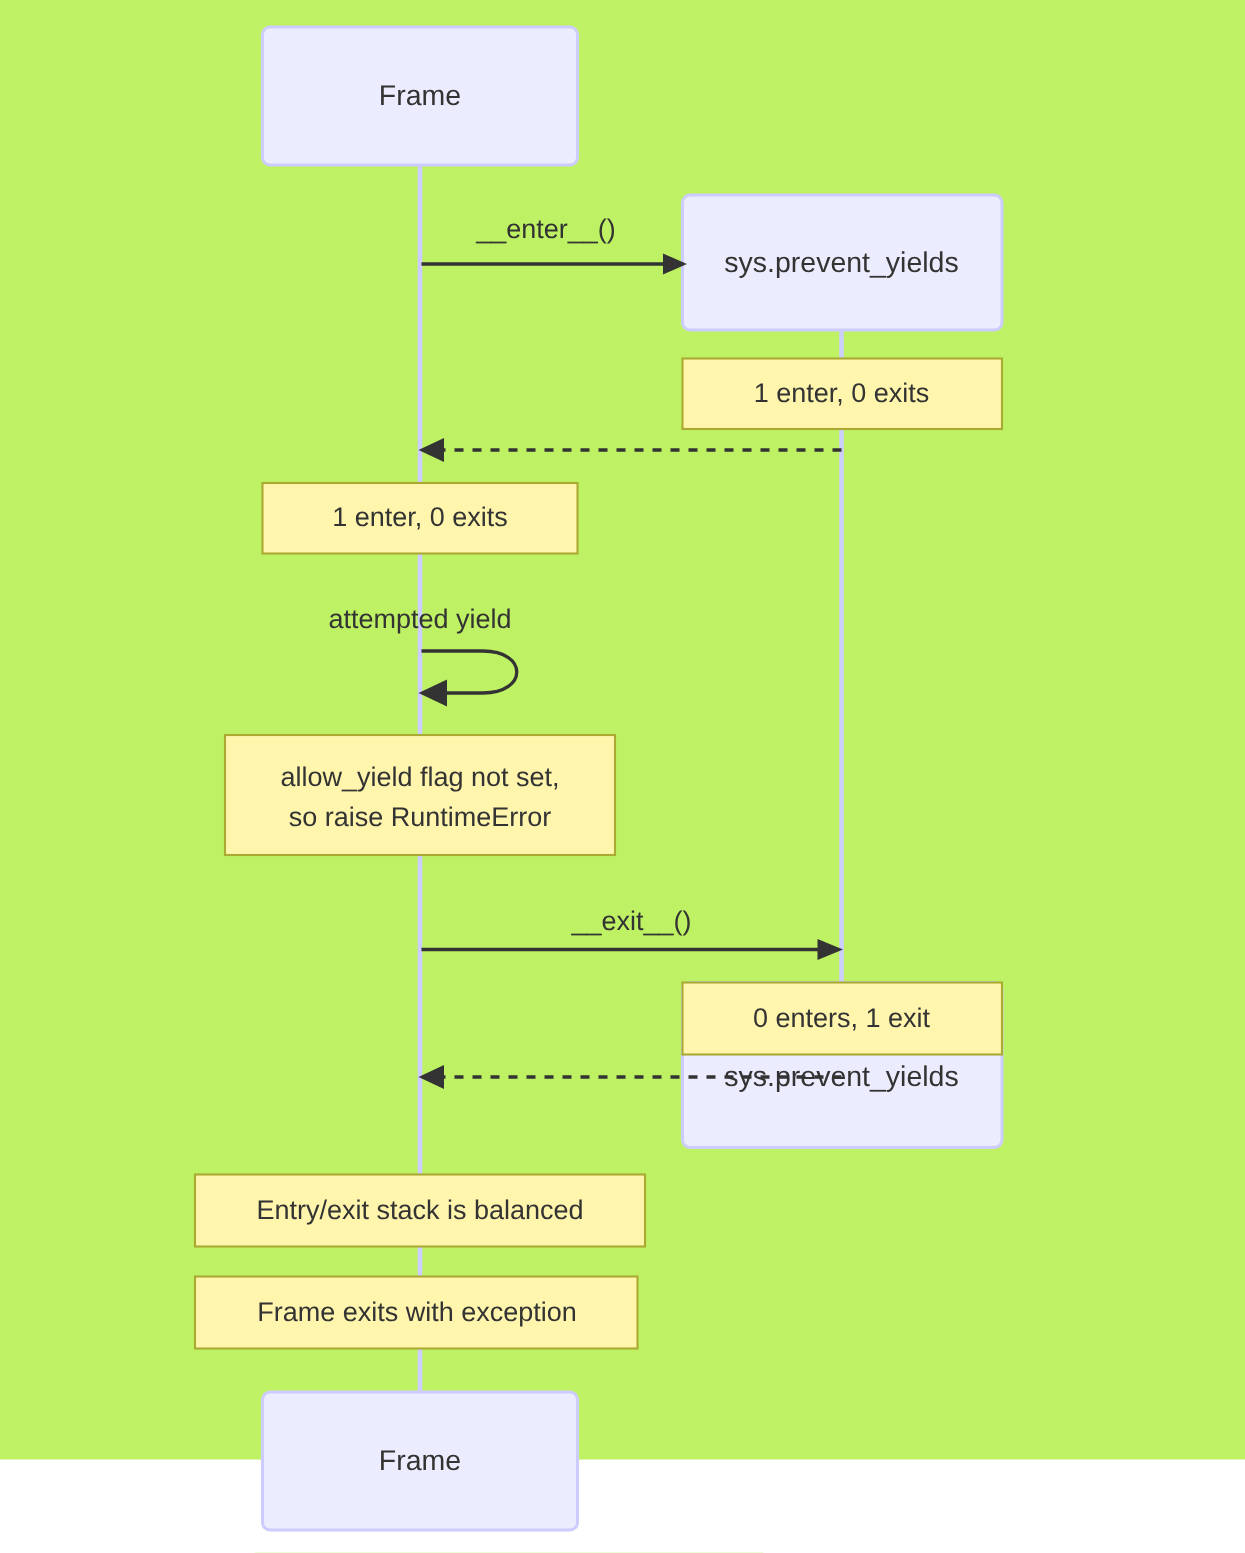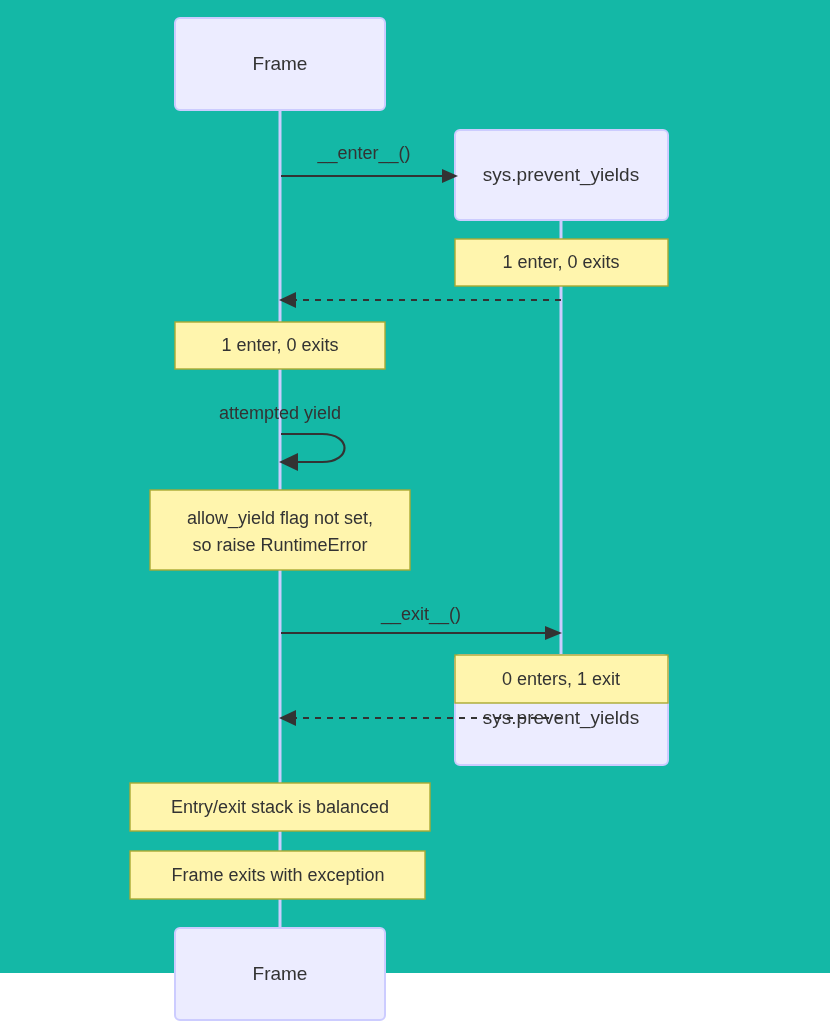--- a/index.html
+++ b/index.html
@@ -10,21 +10,21 @@
   body {
     width: 830px;
     height: 1035px;
     font-family: "Liberation Sans", sans-serif;
     overflow: hidden;
   }
   #diagram-root {
     position: relative;
     width: 830px;
     height: 973px;
-    background: #14b8a6;
+    background: #bef264;
   }
   svg.sequence-svg {
     display: block;
     width: 830px;
     height: 1035px;
   }
   .actor-box {
     fill: #ECECFF;
     stroke: #CCCCFF;
     stroke-width: 2;

